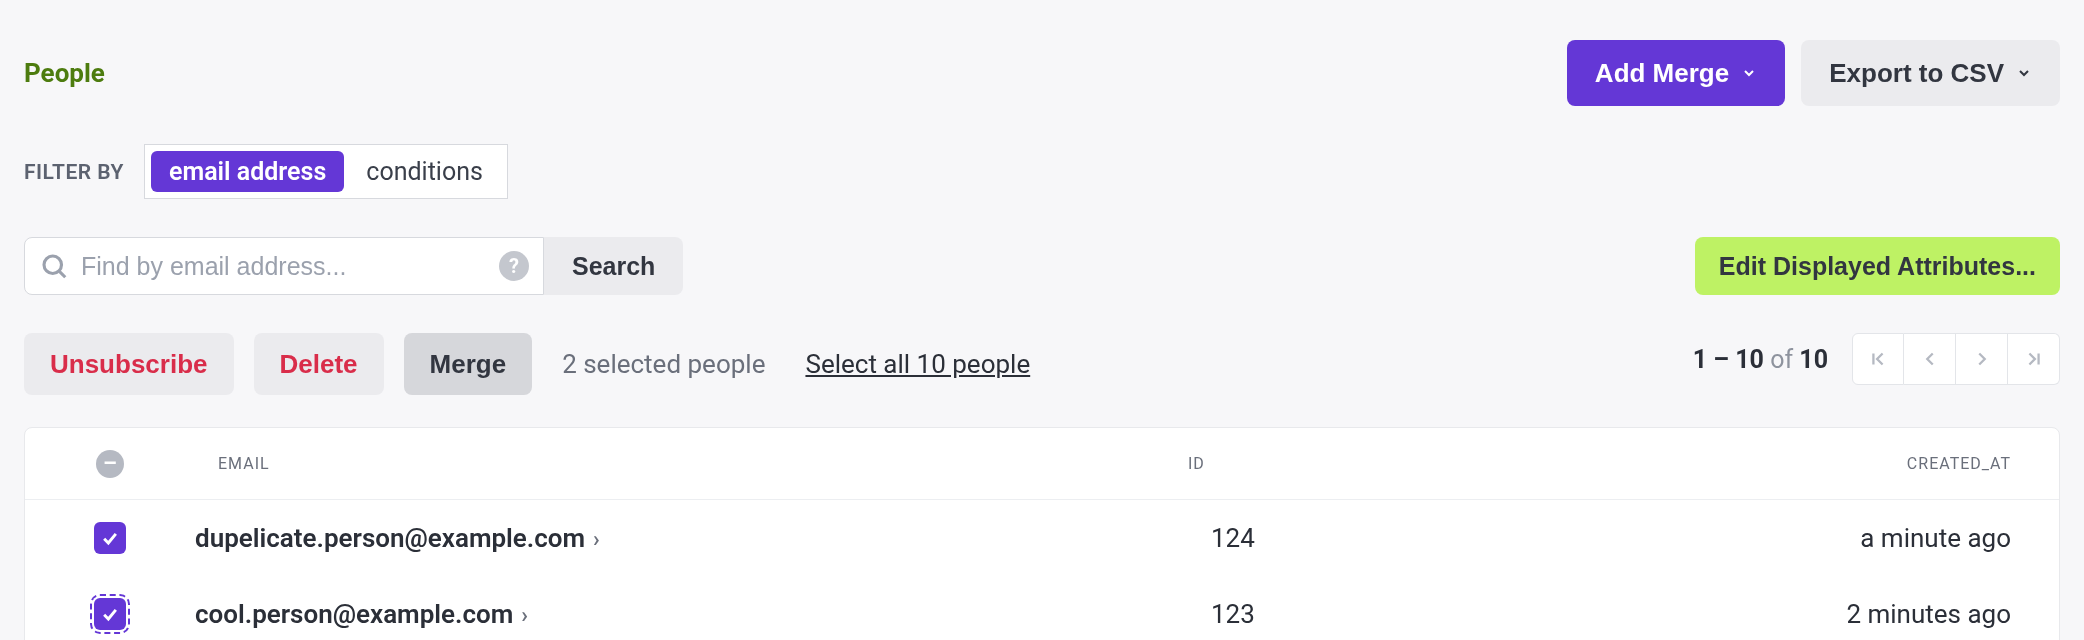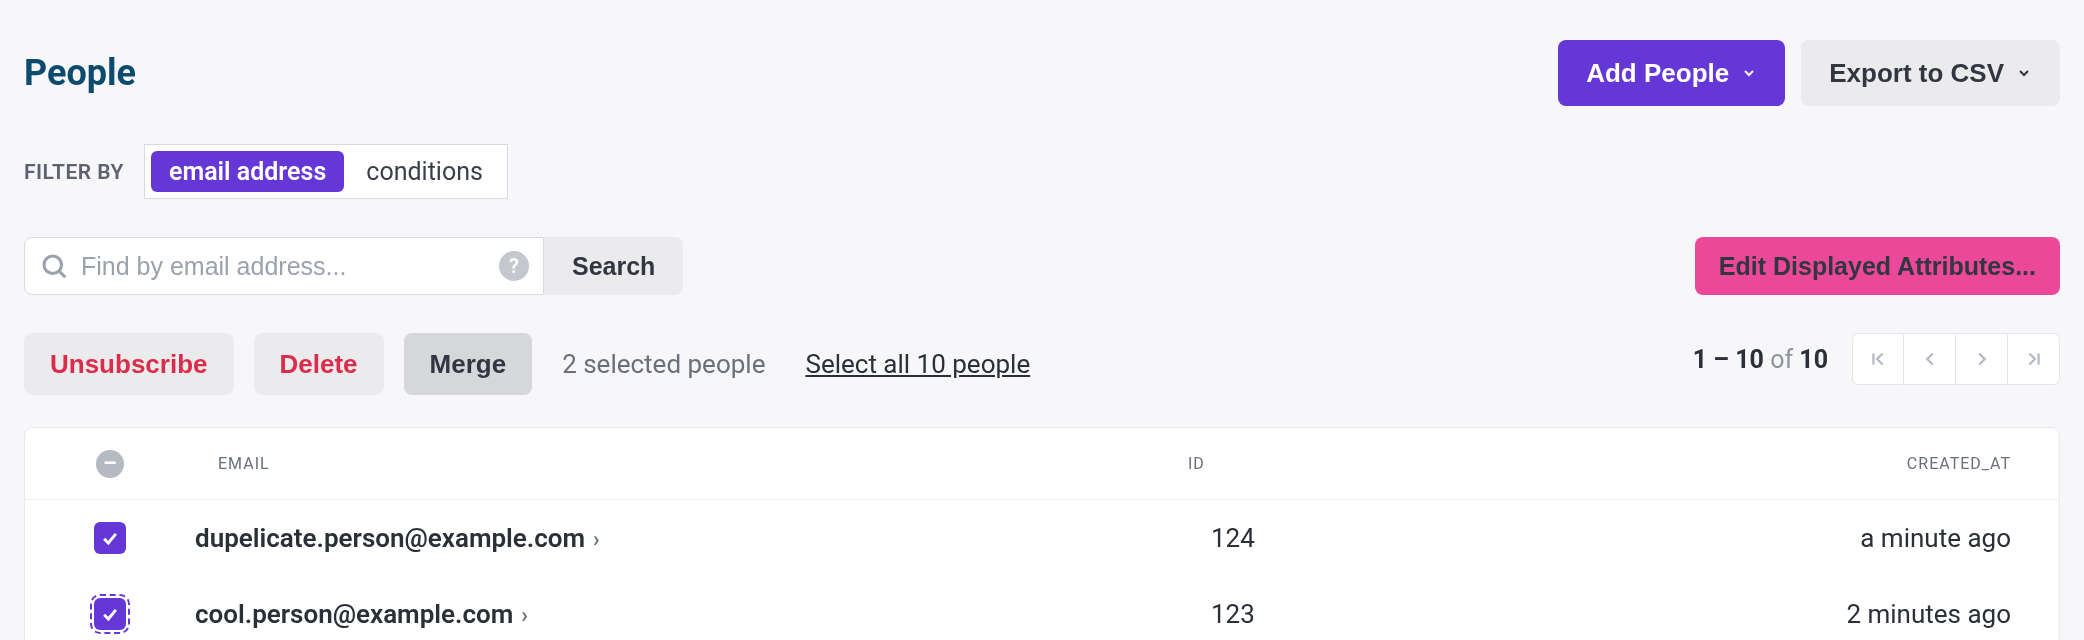--- a/index.html
+++ b/index.html
@@ -14,23 +14,23 @@
     .page {
       padding: 40px 24px 0 24px;
     }
     .header-row {
       display: flex;
       justify-content: space-between;
       align-items: center;
       margin-bottom: 38px;
     }
     .page-title {
-      font-size: 36px;
+      font-size: 26px;
       font-weight: 700;
-      color: #0c4a6e;
+      color: #4d7c0f;
     }
     .header-actions {
       display: flex;
       gap: 16px;
     }
     .btn {
       display: inline-flex;
       align-items: center;
       justify-content: center;
       gap: 12px;
@@ -134,21 +134,21 @@
       border: none;
       border-radius: 0 8px 8px 0;
       height: 58px;
       padding: 0 28px;
       font-size: 25px;
       font-weight: 600;
       color: #323640;
       cursor: pointer;
     }
     .edit-attrs-btn {
-      background: #ec4899;
+      background: #bef264;
       border: none;
       border-radius: 8px;
       height: 58px;
       padding: 0 24px;
       font-size: 25px;
       font-weight: 600;
       color: #323640;
       cursor: pointer;
     }
     .action-row {
@@ -272,21 +272,21 @@
     }
   </style>
 </head>
 <body>
 
 <div class="page">
   <div class="header-row">
     <h1 class="page-title">People</h1>
     <div class="header-actions">
       <button class="btn btn-primary">
-        <span>Add People</span>
+        <span>Add Merge</span>
         <svg class="chevron-down" viewBox="0 0 24 24" fill="none" stroke="#fff" stroke-width="3">
             <polyline points="6 9 12 15 18 9"></polyline>
           </svg>
       </button>
       <button class="btn btn-secondary">
         <span>Export to CSV</span>
         <svg class="chevron-down" viewBox="0 0 24 24" fill="none" stroke="#323640" stroke-width="3">
             <polyline points="6 9 12 15 18 9"></polyline>
           </svg>
       </button>

